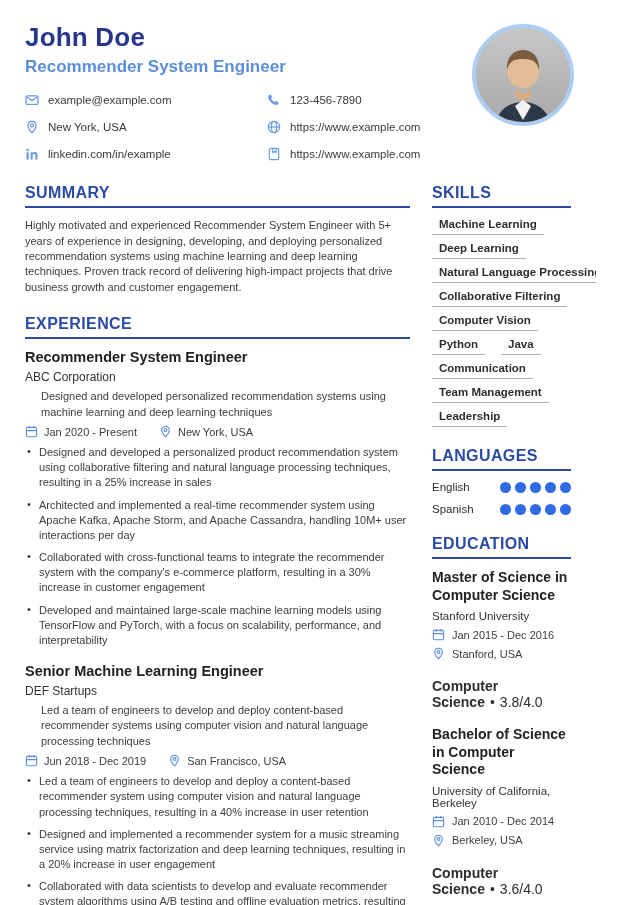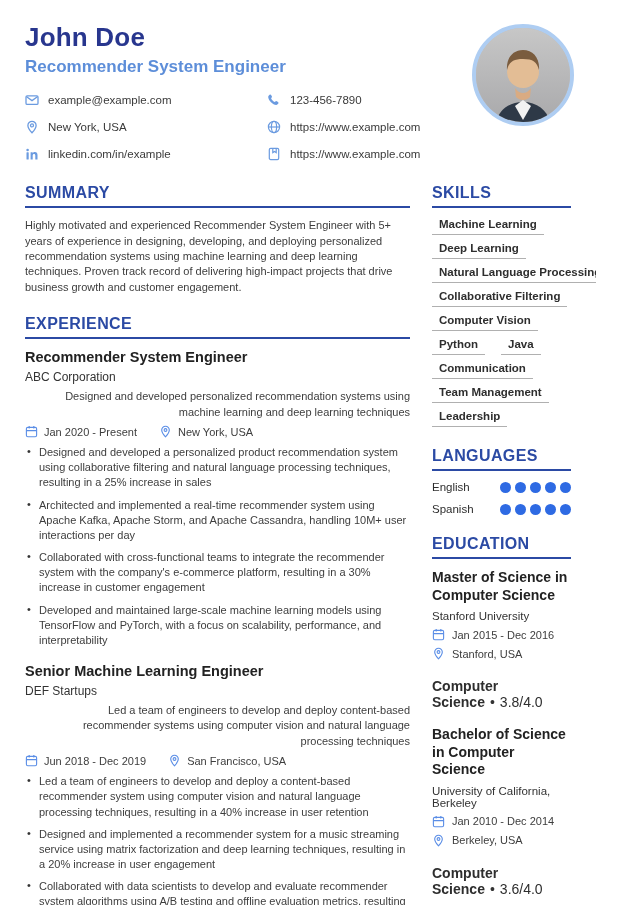--- a/index.html
+++ b/index.html
@@ -29,21 +29,21 @@
   .sec{margin-bottom:20px;}
   .sec-h{
     font-size:16px;font-weight:bold;color:#2b4aa4;letter-spacing:.4px;
     border-bottom:2px solid #2b4aa4;padding-bottom:4px;margin:0 0 10px 0;
   }
   
   .summary-text{font-size:11px;line-height:1.4;color:#3d3d3d;margin:0;}
   .job{margin-bottom:15px;}
   .job-title{font-size:14.5px;font-weight:bold;color:#222;margin:2px 0 5px 0;}
   .job-company{font-size:12px;color:#333;margin:0 0 5px 0;}
-  .job-desc{font-size:11px;line-height:1.4;color:#3d3d3d;margin:0 0 5px 16px;text-align:right;}
+  .job-desc{font-size:11px;line-height:1.4;color:#3d3d3d;margin:0 0 5px 16px;}
   .meta-row{display:flex;align-items:flex-start;font-size:11px;color:#3d3d3d;margin:3px 0 7px 0;}
   .meta-item{display:flex;align-items:center;gap:6px;}
   .meta-item + .meta-item{margin-left:22px;}
   .micon{color:#5b8ee6;display:inline-flex;flex:0 0 auto;}
   ul.bullets{list-style:none;margin:2px 0 0 0;padding:0;}
   ul.bullets li{
     position:relative;padding-left:14px;font-size:11px;line-height:1.38;
     color:#3d3d3d;margin-bottom:7px;
   }
   ul.bullets li::before{content:"•";position:absolute;left:2px;top:-1px;color:#333;}

